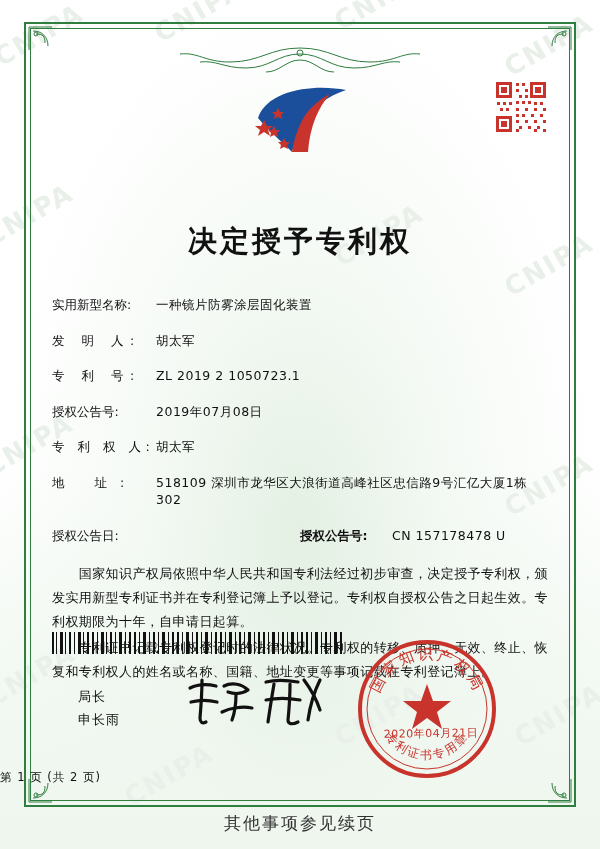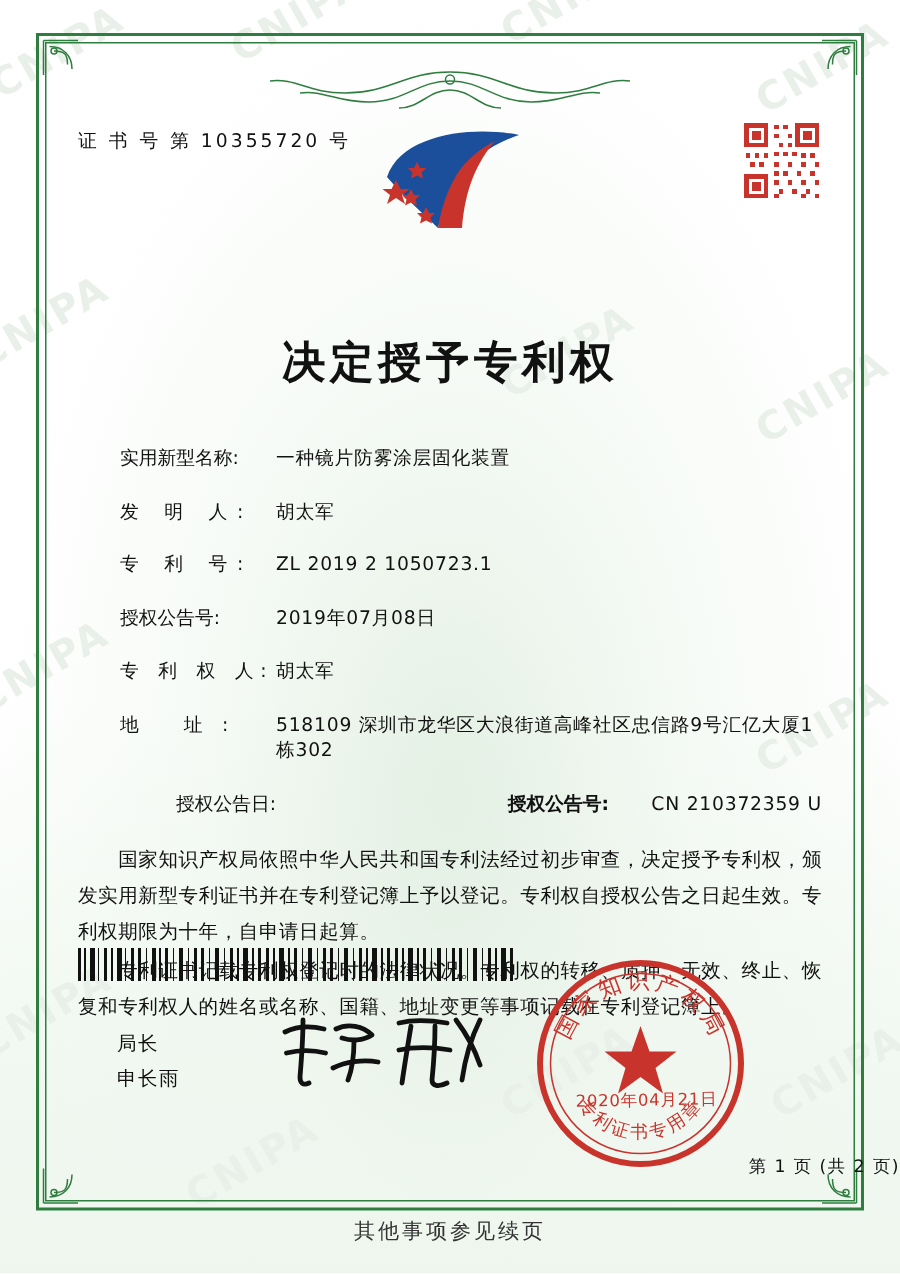--- a/index.html
+++ b/index.html
@@ -62,35 +62,35 @@
     top:-4px;width:120px;height:74px;
   }
   .title{
     text-align:center;
     font-size:29px;
     font-weight:bold;
     letter-spacing:3px;
     color:#111;
     margin-top:60px;
   }
-  .fields{margin-top:34px;margin-left:28px;}
+  .fields{margin-top:34px;}
   .row{
     display:flex;align-items:flex-start;
     font-size:12.5px;color:#111;margin-bottom:18px;line-height:1.4;
   }
   .lab{
     width:104px;flex:0 0 104px;
     letter-spacing:0px;
     white-space:nowrap;
   }
   .lab.sp5{letter-spacing:6.5px;}
   .lab.sp4{letter-spacing:4.5px;}
   .lab.sp6{letter-spacing:13px;}
   .val{flex:1;letter-spacing:.5px;}
-  .row-double{display:flex;text-align:right;}
+  .row-double{display:flex;}
   .row-double .half{display:flex;flex:1;}
   .row-double .half .lab{width:104px;flex:0 0 104px;}
   .row-double .half2 .lab{width:92px;flex:0 0 92px;font-weight:bold;}
   .para{
     font-size:13px;color:#111;line-height:1.85;
     text-align:justify;margin-top:6px;letter-spacing:.4px;
   }
   .para + .para{margin-top:2px;}
   
   .barcode{
@@ -105,26 +105,26 @@
   }
   .seal{
     position:absolute;left:356px;top:638px;width:142px;height:142px;
   }
   .seal-date{
     position:absolute;left:372px;top:726px;width:118px;text-align:center;
     font-size:11px;color:#c8342c;letter-spacing:.5px;
     transform:rotate(-1deg);
   }
   .page-no{
-    position:absolute;left:0;right:0;top:770px;text-align:right;
-    font-size:11.5px;color:#111;letter-spacing:1px;margin-left:37px;
+    position:absolute;left:0;right:0;top:770px;text-align:left;
+    font-size:11.5px;color:#111;letter-spacing:1px;
   }
   .footnote{
     position:absolute;left:0;right:0;top:812px;text-align:center;
-    font-size:14px;color:#333;letter-spacing:2px;
+    font-size:17px;color:#333;letter-spacing:2px;
   }
 </style>
 </head>
 <body>
 
 <div class="page">
 
   <div class="wm" style="left:-10px;top:20px;">CNIPA</div>
   <div class="wm" style="left:150px;top:-4px;">CNIPA</div>
   <div class="wm" style="left:330px;top:-16px;">CNIPA</div>
@@ -193,21 +193,20 @@
         <path d="M150,16 C136,16 130,28 116,28"></path>
         <path d="M150,16 C164,16 170,28 184,28"></path>
         <circle cx="150" cy="9" r="3"></circle>
       </g>
     </svg>
   </div>
 
   <div class="content">
 
     <div style="position:relative;height:76px;">
-      <div class="cert-no">证 书 号 第 10355720 号</div>
 
       <div class="logo">
         <svg viewBox="0 0 120 74">
           <path d="M18,36 C28,6 78,2 106,8 C88,14 74,24 66,38 C58,52 54,62 52,70 C44,62 30,50 18,36 Z" fill="#1b4f9c"></path>
           <path d="M52,70 C54,58 58,44 66,32 C72,24 80,17 90,12 C78,26 70,44 68,70 Z" fill="#c8342c"></path>
           <g fill="#c8342c">
             <polygon points="24,38 27,44 33,44 28,48 30,54 24,50 18,54 20,48 15,44 21,44"></polygon>
             <polygon points="38,26 40,30 44,30 41,33 42,37 38,35 34,37 35,33 32,30 36,30"></polygon>
             <polygon points="34,44 36,48 40,48 37,51 38,55 34,53 30,55 31,51 28,48 32,48"></polygon>
             <polygon points="44,56 46,60 50,60 47,63 48,67 44,65 40,67 41,63 38,60 42,60"></polygon>
@@ -300,21 +299,21 @@
         <div class="lab sp6">地 址:</div>
         <div class="val">518109 深圳市龙华区大浪街道高峰社区忠信路9号汇亿大厦1栋302</div>
       </div>
 
       <div class="row row-double">
         <div class="half">
           <div class="lab">授权公告日:</div>
         </div>
         <div class="half half2">
           <div class="lab">授权公告号:</div>
-          <div class="val">CN 210372359 U</div>
+          <div class="val">CN 157178478 U</div>
         </div>
       </div>
 
     </div>
 
     <div class="para">
       　　<span>国家知识产权局依照中华人民共和国专利法经过初步审查，决定授予专利权，颁发实用新型专利证书并在专利登记簿上予以登记。专利权自授权公告之日起生效。专利权期限为十年，自申请日起算。</span>
     </div>
     <div class="para">
       　　<span>专利证书记载专利权登记时的法律状况。专利权的转移、质押、无效、终止、恢复和专利权人的姓名或名称、国籍、地址变更等事项记载在专利登记簿上。</span>

